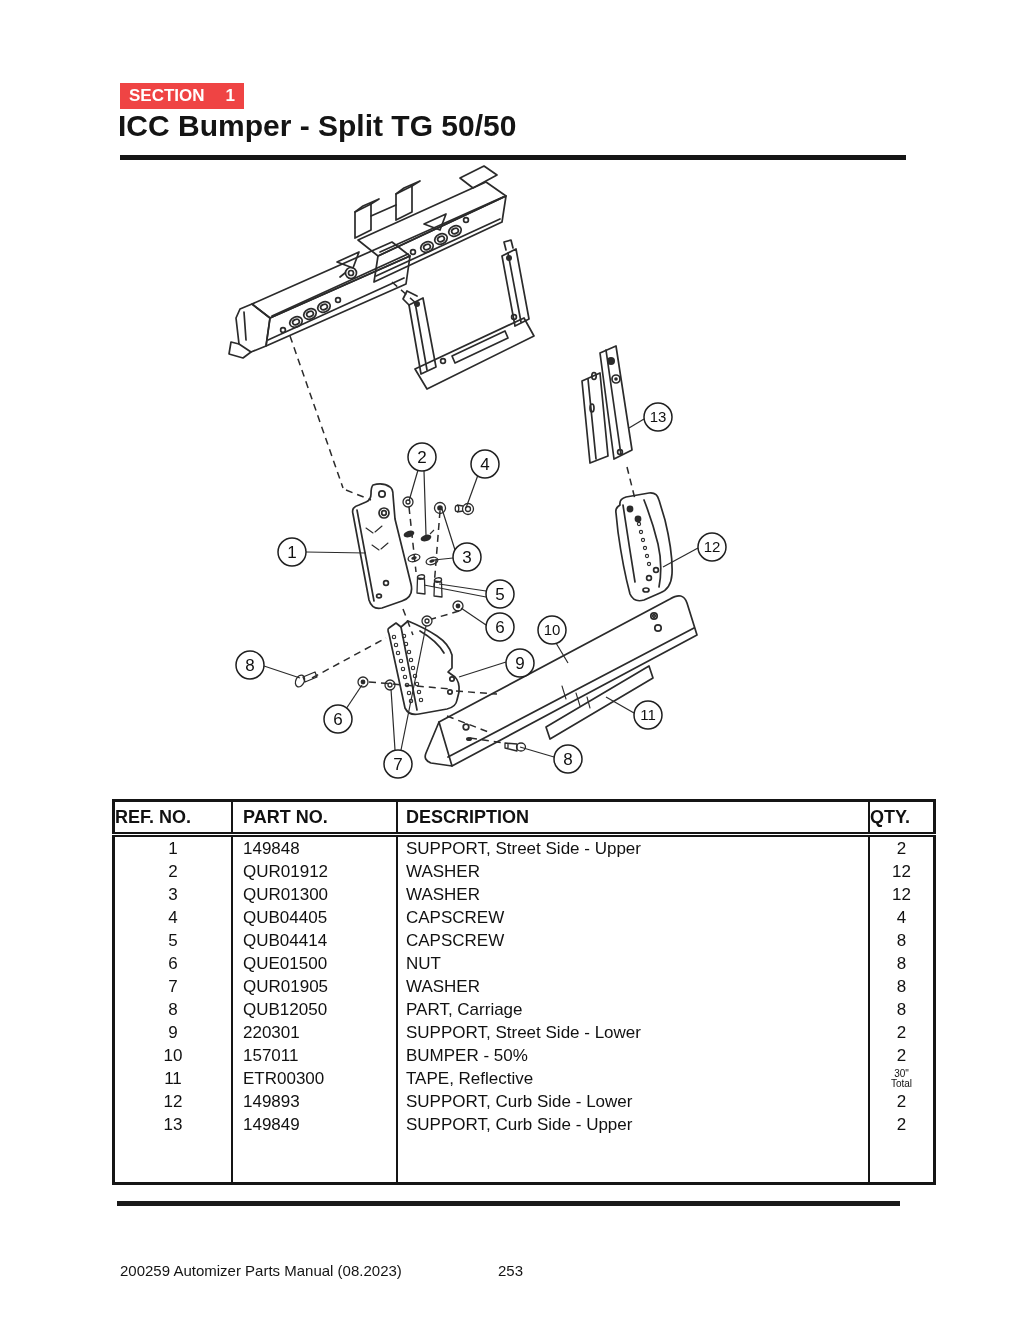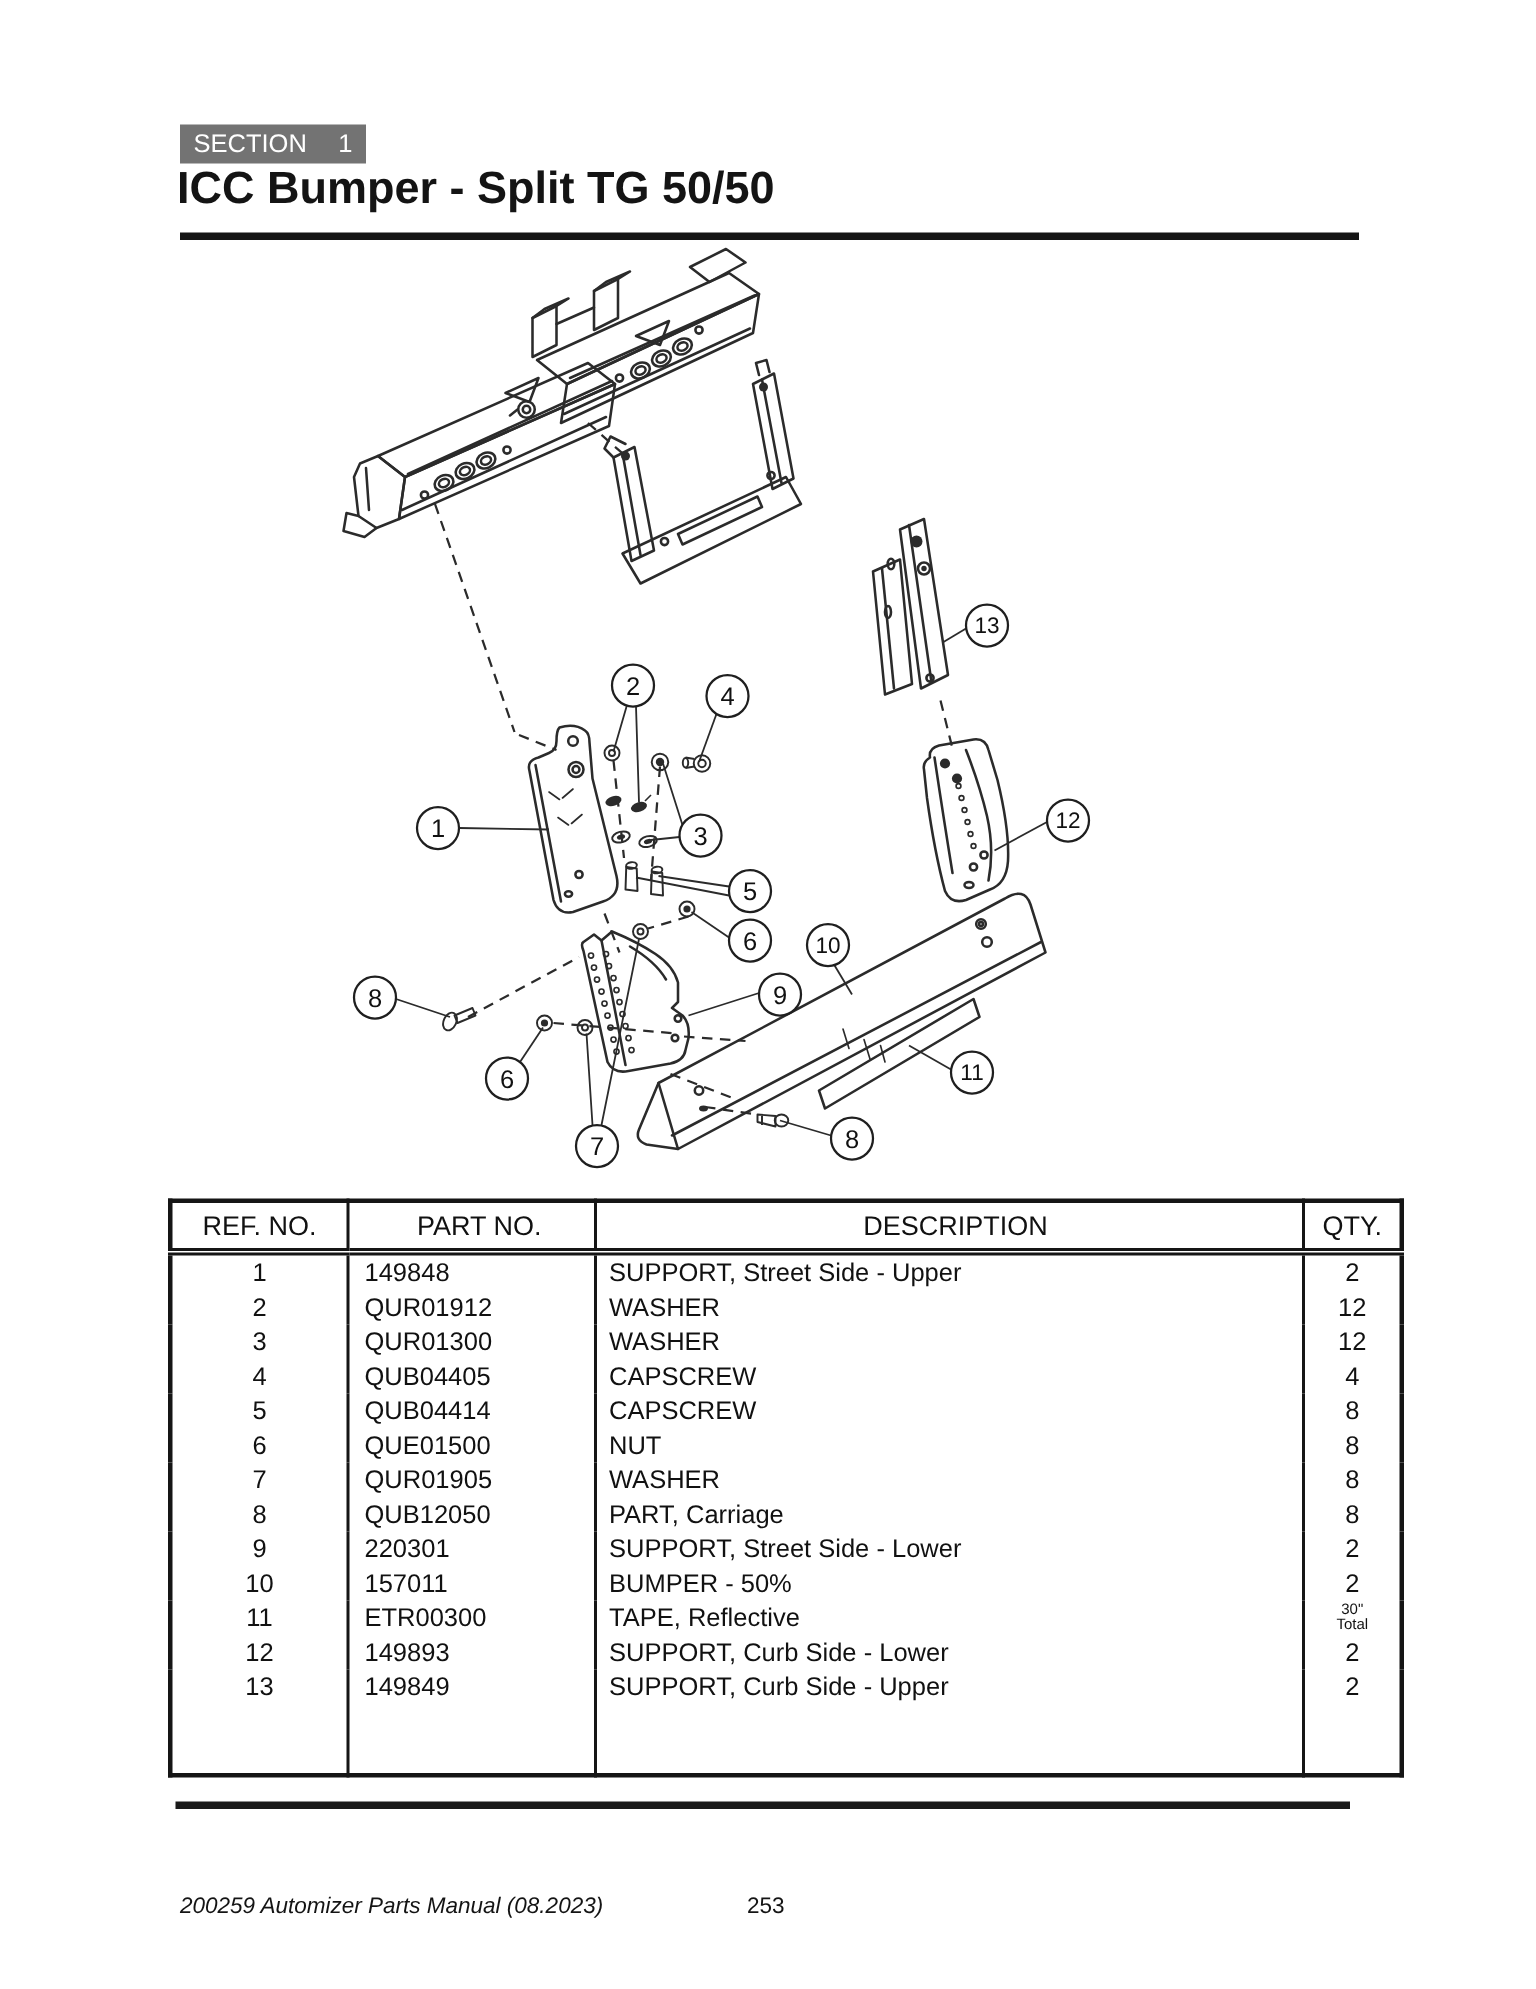--- a/index.html
+++ b/index.html
@@ -4,22 +4,22 @@
 <style>
   html,body{margin:0;padding:0;background:#e8e8e8;}
   .page{
     position:relative;width:1024px;height:1326px;background:#ffffff;
     margin:0 auto;overflow:hidden;
     font-family:"Liberation Sans",sans-serif;color:#111;
   }
   
   .section-badge{
     position:absolute;left:120px;top:83px;width:106px;height:26px;
-    background:#737373;color:#fff;display:flex;align-items:center;
-    justify-content:space-between;padding:0 9px;font-size:17px;font-weight:normal;text-align:right;
+    background:#ef4444;color:#fff;display:flex;align-items:center;
+    justify-content:space-between;padding:0 9px;font-size:17px;font-weight:bold;text-align:right;
   }
   .page-title{
     position:absolute;left:118px;top:109px;margin:0;
     font-size:30px;font-weight:bold;color:#141414;letter-spacing:0;
   }
   .title-rule{
     position:absolute;left:120px;top:155px;width:786px;height:5px;background:#151515;
   }
   
   .diagram{position:absolute;left:0;top:160px;}
@@ -33,34 +33,34 @@
   .callout text{font-family:"Liberation Sans",sans-serif;font-size:17px;fill:#111;text-anchor:middle;}
   .callout.two text{font-size:15px;}
   
   .parts-table{
     position:absolute;left:112px;top:799px;width:794px;
     border-collapse:collapse;table-layout:fixed;background:#fff;
   }
   .parts-table,.parts-table th,.parts-table td{border-color:#151515;}
   .parts-table{border:3px solid #151515;}
   .parts-table th{
-    height:30px;font-size:18px;font-weight:normal;text-align:center;
+    height:30px;font-size:18px;font-weight:bold;text-align:left;
     border-bottom:5px double #151515;padding:0;
   }
   .parts-table td{height:23px;font-size:17px;padding:0;vertical-align:middle;}
   .vline{border-right:2px solid #151515;}
   .col-ref{width:116px;text-align:center;}
   .col-part{width:153px;padding-left:10px !important;}
   .col-desc{width:462px;padding-left:8px !important;margin-left:28px;}
   .col-qty{width:63px;text-align:center;margin-left:20px;}
   .qty-small{font-size:10px;line-height:10px;text-align:center;}
   .filler td{height:46px;}
   
   .bottom-rule{position:absolute;left:117px;top:1201px;width:783px;height:5px;background:#1a1a1a;}
-  .footer-left{position:absolute;left:120px;top:1262px;font-size:15px;color:#141414;font-style:italic;}
+  .footer-left{position:absolute;left:120px;top:1262px;font-size:15px;color:#141414;}
   .footer-page{position:absolute;left:498px;top:1262px;font-size:15px;color:#141414;}
 </style>
 </head>
 <body>
 
 <div class="page">
 
   <div class="section-badge">
     <span>SECTION</span>
     <span>1</span>

